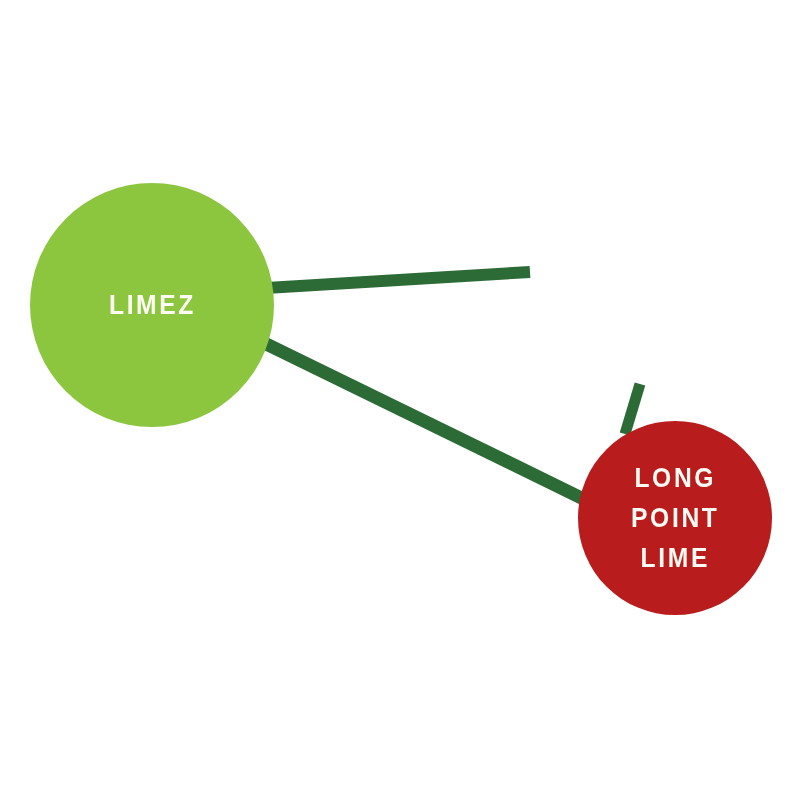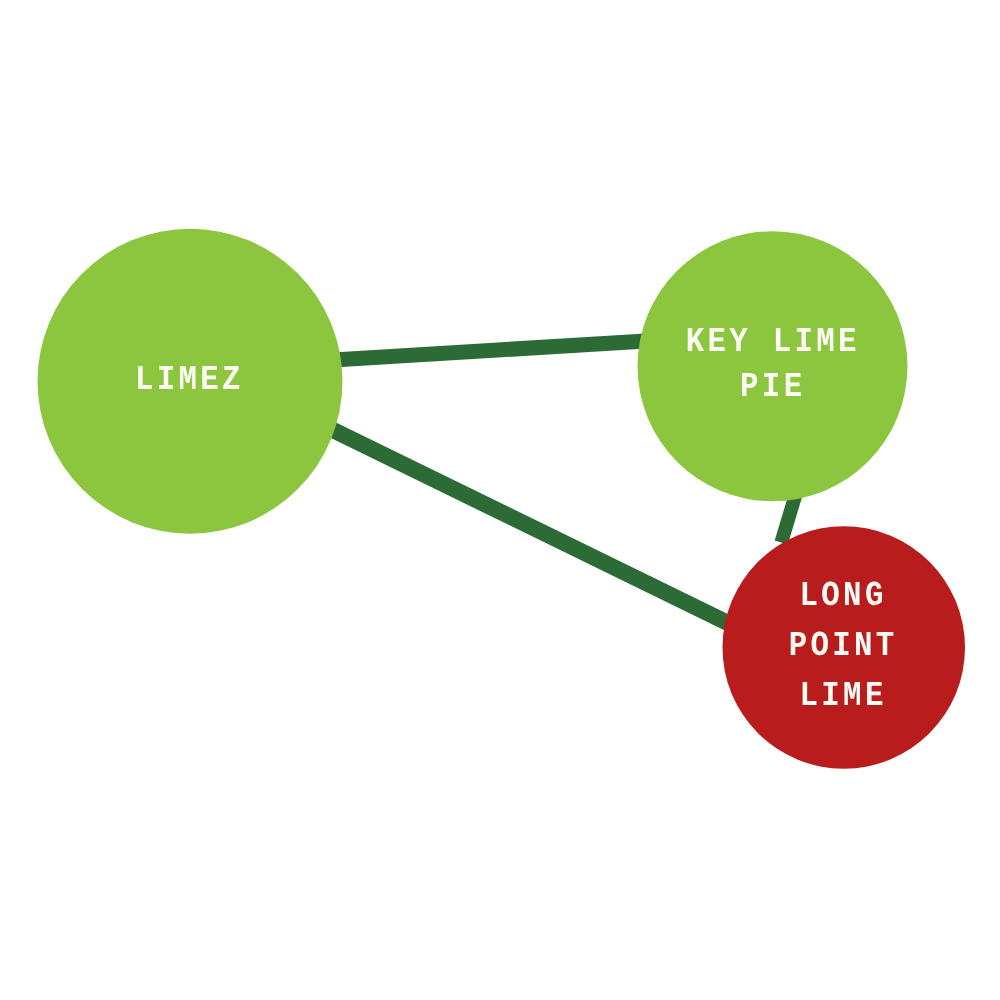--- a/index.html
+++ b/index.html
@@ -6,21 +6,21 @@
     margin: 0;
     padding: 0;
     background: #ffffff;
   }
   .canvas {
     position: relative;
     width: 800px;
     height: 800px;
     background: #ffffff;
     overflow: hidden;
-    font-family: Liberation Mono, monospace;
+    font-family: Liberation Sans, sans-serif;
   }
   .edges-layer {
     position: absolute;
     left: 0;
     top: 0;
     width: 800px;
     height: 800px;
     display: block;
   }
   .node {
@@ -56,26 +56,20 @@
     <line x1="250" y1="336" x2="606" y2="510" stroke="#2D6B36" stroke-width="13"></line>
     <line x1="640" y1="384" x2="625" y2="434" stroke="#2D6B36" stroke-width="11"></line>
   </svg>
 
   <div class="node node--limez" style="left: 30px; top: 183px; width: 244px; height: 244px; background: rgb(140, 198, 62); color: rgb(252, 252, 244);">
     <div class="node-label">
       <span class="label-line">LIMEZ</span>
     </div>
   </div>
 
-  <div class="node node--key" style="left: 510px; top: 185px; width: 216px; height: 216px; background: rgb(140, 198, 62); color: rgb(252, 252, 244);">
-    <div class="node-label">
-      <span class="label-line">KEY LIME</span>
-      <span class="label-line">PIE</span>
-    </div>
-  </div>
 
   <div class="node node--long" style="left: 578px; top: 421px; width: 194px; height: 194px; background: #b91c1c; color: rgb(252, 252, 244);">
     <div class="node-label">
       <span class="label-line">LONG</span>
       <span class="label-line">POINT</span>
       <span class="label-line">LIME</span>
     </div>
   </div>
 
 </div>

